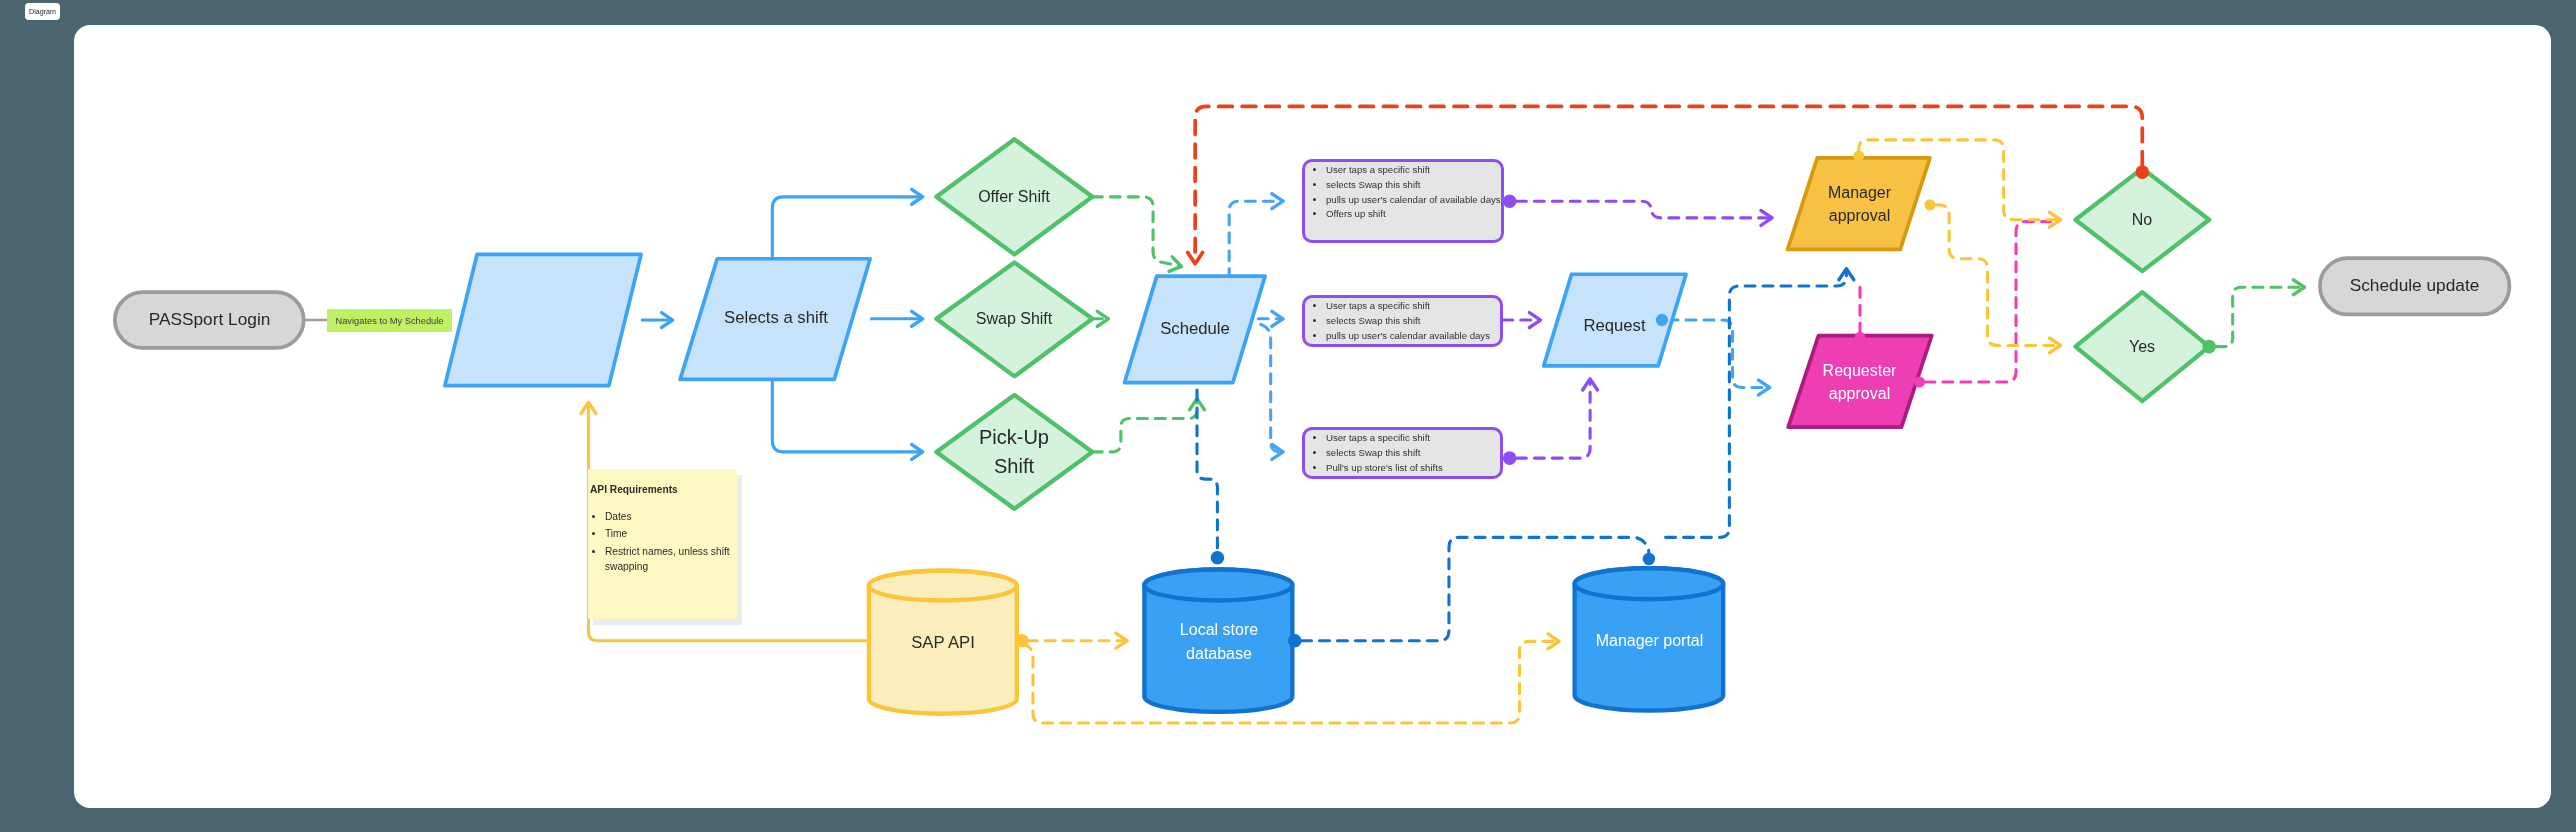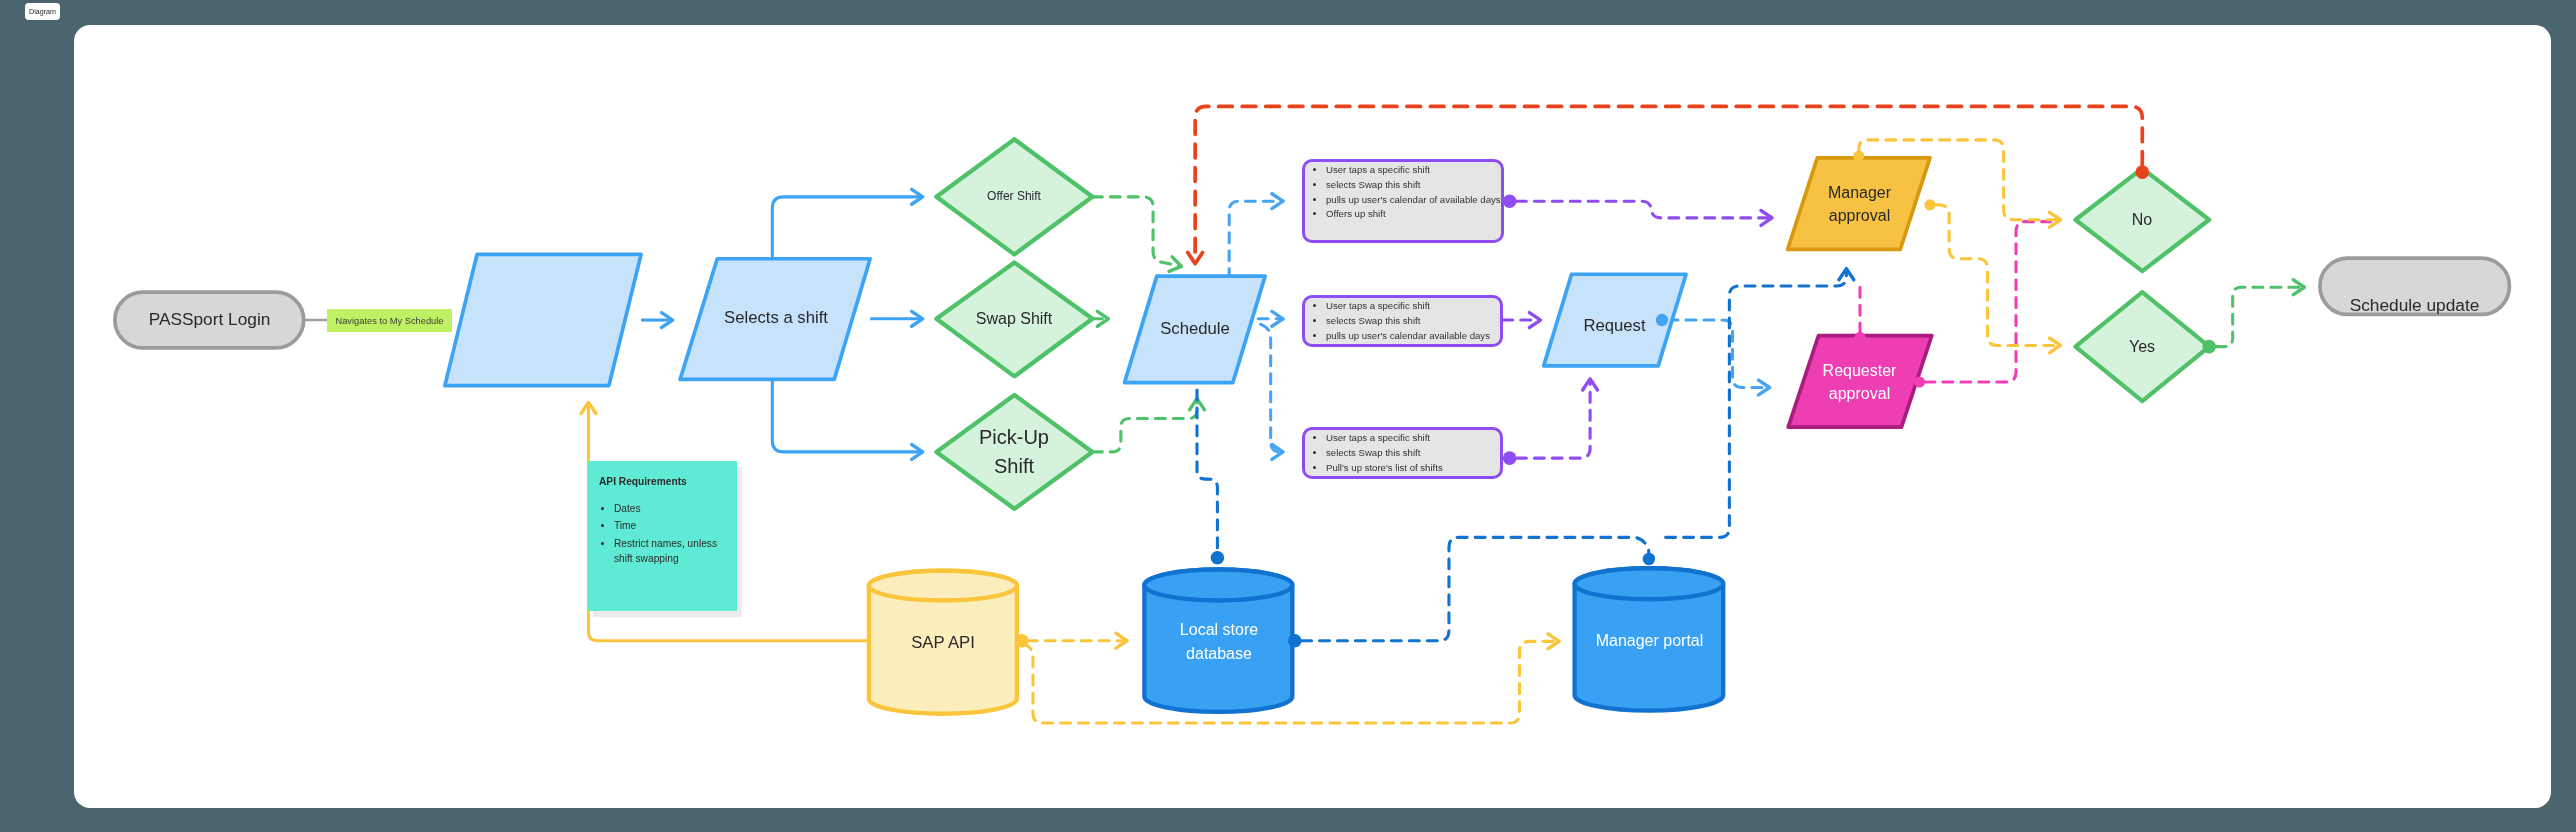--- a/index.html
+++ b/index.html
@@ -11,22 +11,22 @@
   svg.gfx{position:absolute;left:0;top:0;width:2576px;height:832px;}
   .lbl{position:absolute;display:flex;align-items:center;justify-content:center;text-align:center;
     color:#29292c;font-size:16.7px;line-height:1.45;}
   .lbl.white{color:#ffffff;}
   .edge-lbl{position:absolute;background:#bef264;color:#3c3c3c;font-size:9.3px;display:flex;
     align-items:center;justify-content:center;padding:1.2px 5px;}
   .pbox{position:absolute;background:#e5e5e5;border:3.1px solid #8f4cf1;border-radius:10px;
     box-sizing:border-box;display:flex;align-items:flex-start;}
   .pbox ul{margin:0;padding-left:21px;}
   .pbox li{font-size:9.6px;color:#323236;margin:1.9px 0;line-height:1.35;}
-  .sticky{position:absolute;background:#5eead4;box-sizing:border-box;padding:15px 11px;
-    box-shadow:5px 6.2px 0 #ececec;}
+  .sticky{position:absolute;background:#fef9c3;box-sizing:border-box;padding:15px 2px;
+    box-shadow:5px 6.2px 0 #ececec;margin-top:8px;}
   .sticky .title{font-size:10.2px;font-weight:bold;color:#2b2b2b;margin-bottom:13.6px;}
   .sticky ul{margin:0;padding-left:15px;}
   .sticky li{font-size:10.2px;color:#2b2b2b;line-height:1.5;margin:2.5px 0;}
 </style>
 </head>
 <body>
 
 <div class="stage">
   <div class="canvas"></div>
   <div class="badge">Diagram</div>
@@ -138,30 +138,30 @@
     <circle cx="2438" cy="740" r="11" fill="#8f4cf1"></circle>
     <circle cx="3004" cy="545" r="9" fill="#f03eb4"></circle>
     <circle cx="3100" cy="617" r="9" fill="#f03eb4"></circle>
     <circle cx="3002" cy="252" r="9" fill="#fbc53b"></circle>
     <circle cx="3117" cy="331" r="9" fill="#fbc53b"></circle>
   </svg>
 
   <div class="lbl" style="left:115px;top:292px;width:189px;height:56px;font-size:17.3px;">PASSport Login</div>
   <div class="edge-lbl" style="left:327px;top:309px;width:115px;height:21px;">Navigates to My Schedule</div>
   <div class="lbl" style="left:703px;top:272px;width:146px;height:93px;">Selects a shift</div>
-  <div class="lbl" style="left:967px;top:156px;width:94px;height:82px;font-size:12px;">Offer Shift</div>
+  <div class="lbl" style="left:967px;top:156px;width:94px;height:82px;font-size:16px;">Offer Shift</div>
   <div class="lbl" style="left:967px;top:278px;width:94px;height:82px;font-size:16px;">Swap Shift</div>
   <div class="lbl" style="left:962px;top:411px;width:104px;height:82px;font-size:20px;">Pick-Up Shift</div>
   <div class="lbl" style="left:1141px;top:285px;width:108px;height:89px;">Schedule</div>
   <div class="lbl" style="left:1559px;top:288px;width:111px;height:77px;">Request</div>
   <div class="lbl white" style="left:1799px;top:344px;width:121px;height:76px;font-size:16px;">Requester approval</div>
   <div class="lbl" style="left:1799px;top:166px;width:121px;height:76px;font-size:16px;">Manager approval</div>
   <div class="lbl" style="left:2105px;top:195px;width:74px;height:50px;font-size:16px;">No</div>
   <div class="lbl" style="left:2105px;top:322px;width:74px;height:50px;font-size:16px;">Yes</div>
-  <div class="lbl" style="left:2320px;top:258px;width:189px;height:56px;font-size:17.3px;margin-top:20px;">Schedule update</div>
+  <div class="lbl" style="left:2320px;top:258px;width:189px;height:56px;font-size:17.3px;">Schedule update</div>
   <div class="lbl" style="left:869px;top:588px;width:148px;height:111px;">SAP API</div>
   <div class="lbl white" style="left:1157px;top:588px;width:124px;height:107px;font-size:16px;">Local store database</div>
   <div class="lbl white" style="left:1575px;top:587px;width:149px;height:107px;font-size:16px;">Manager portal</div>
 
   <div class="pbox" style="left:1302px;top:159px;width:202px;height:84px;">
     <ul>
       <li>User taps a specific shift</li>
       <li>selects Swap this shift</li>
       <li>pulls up user's calendar of available days</li>
       <li>Offers up shift</li>

